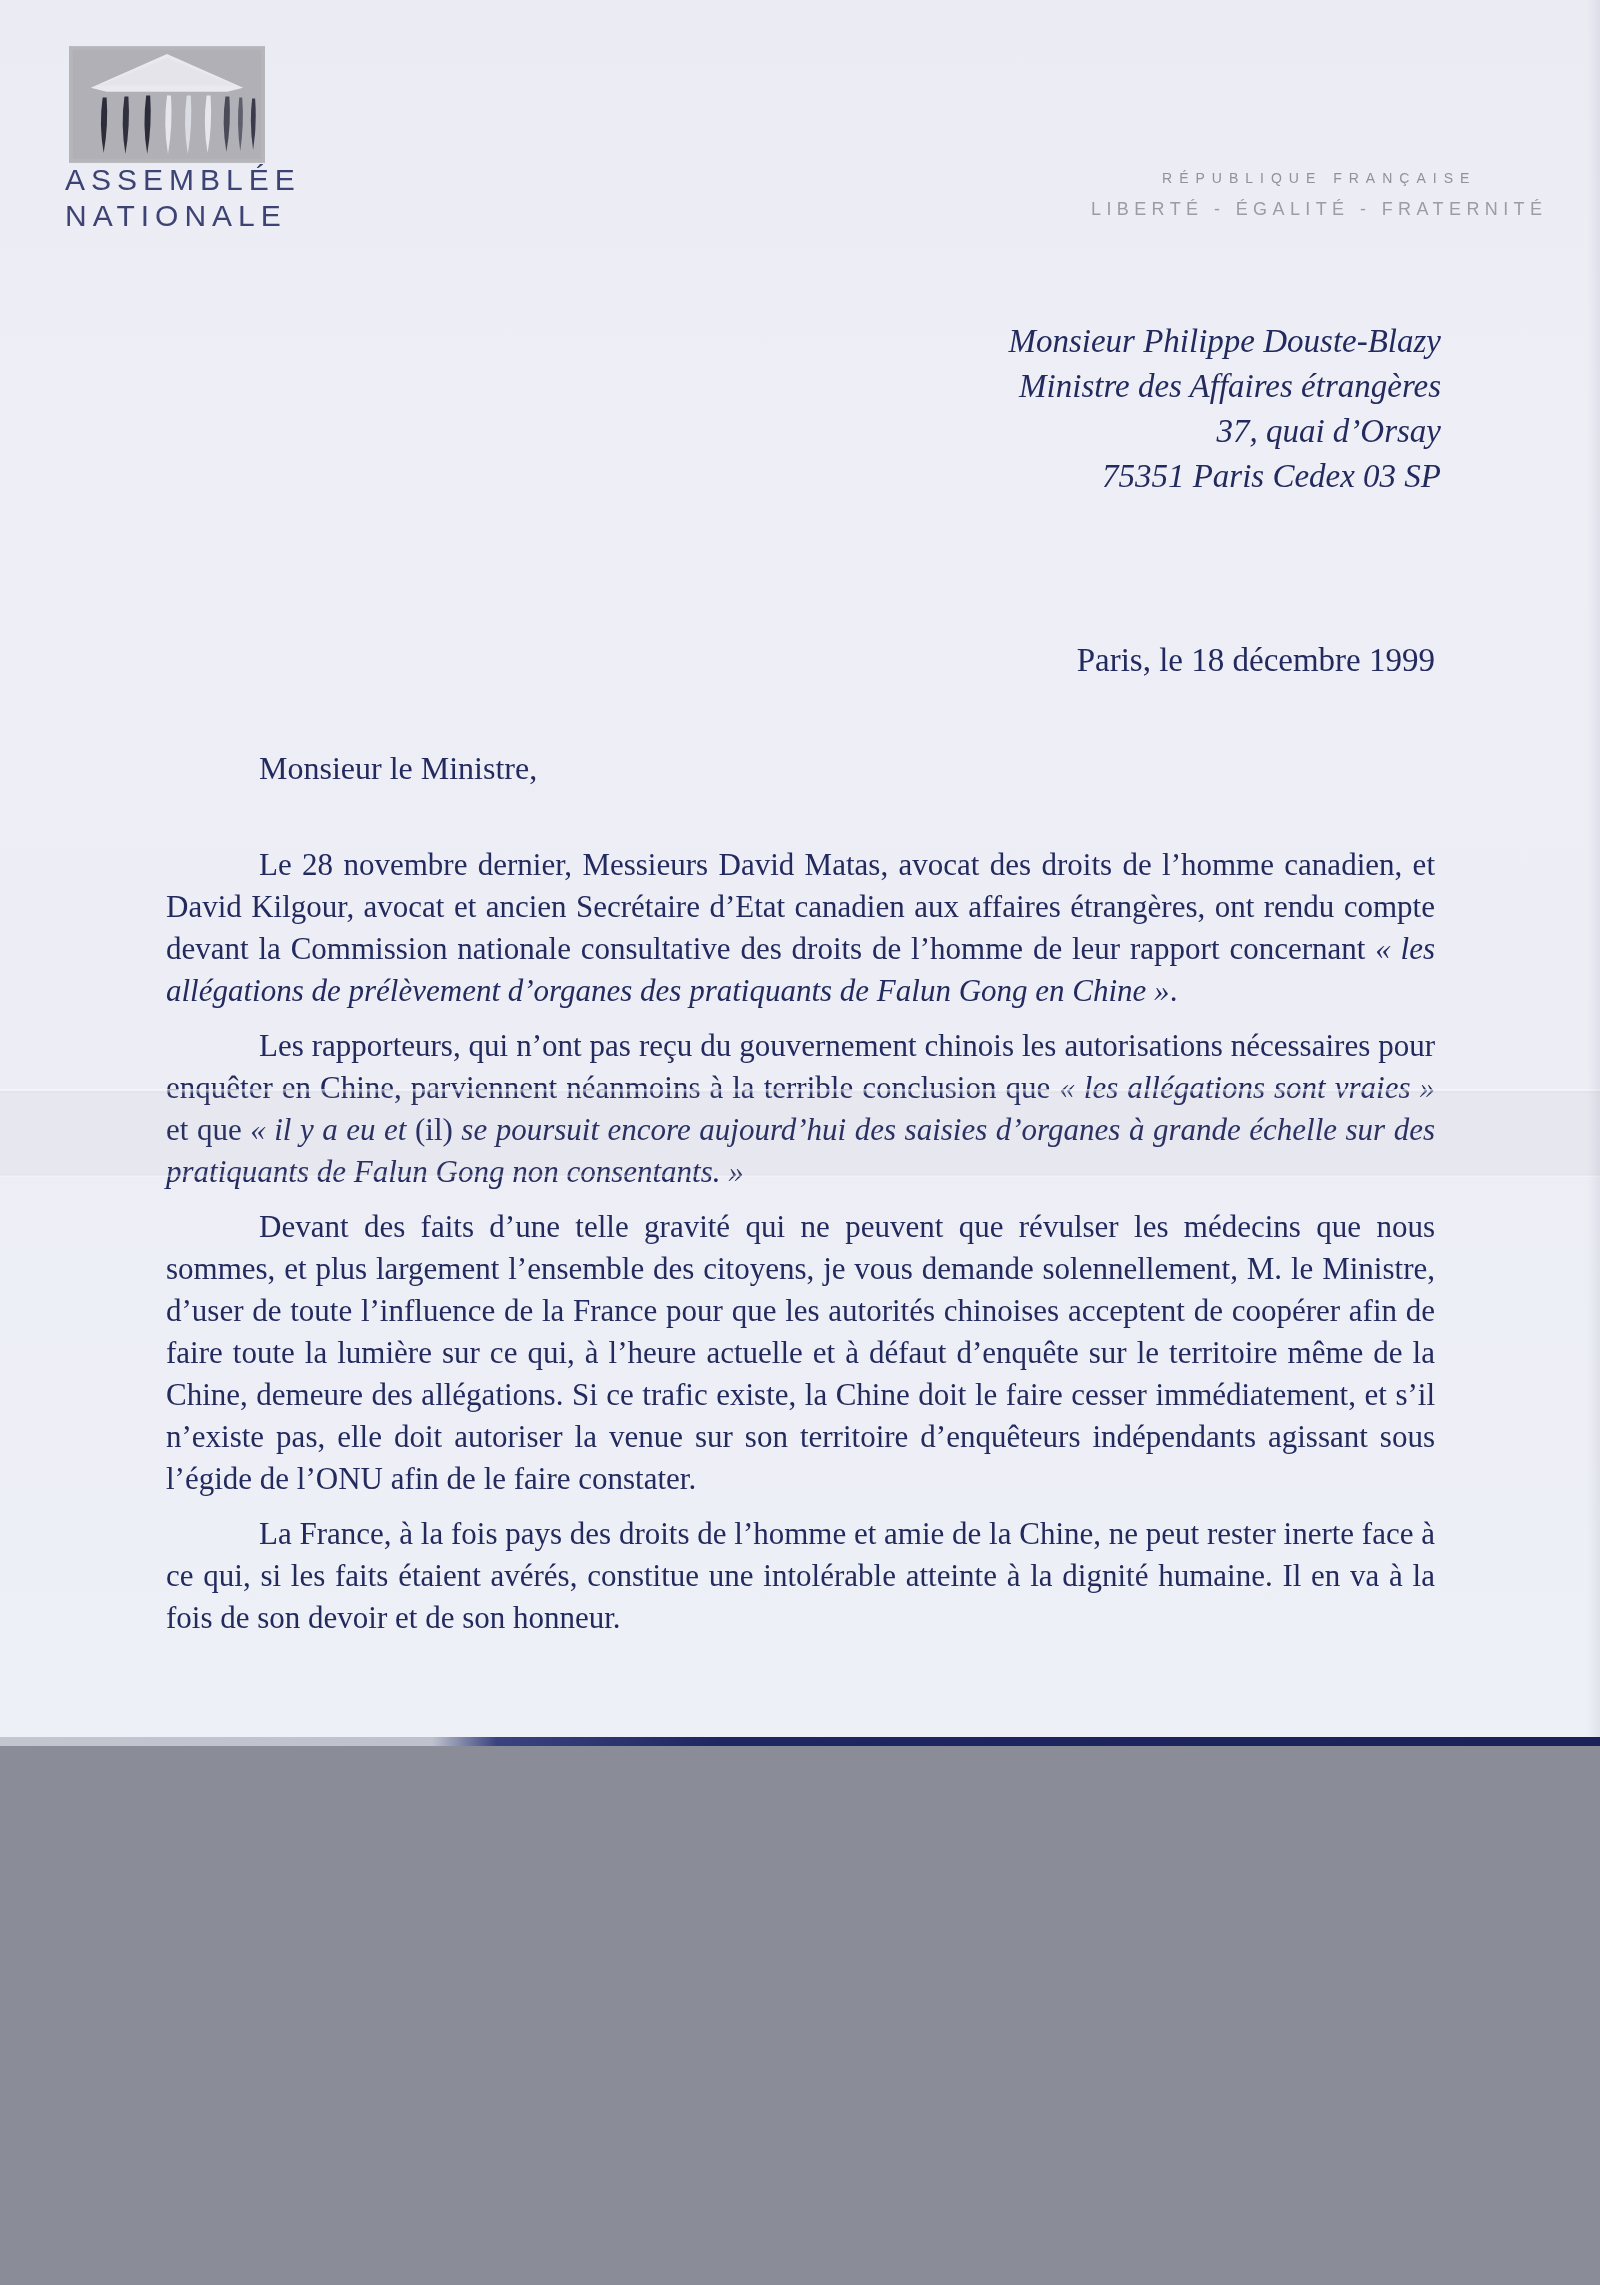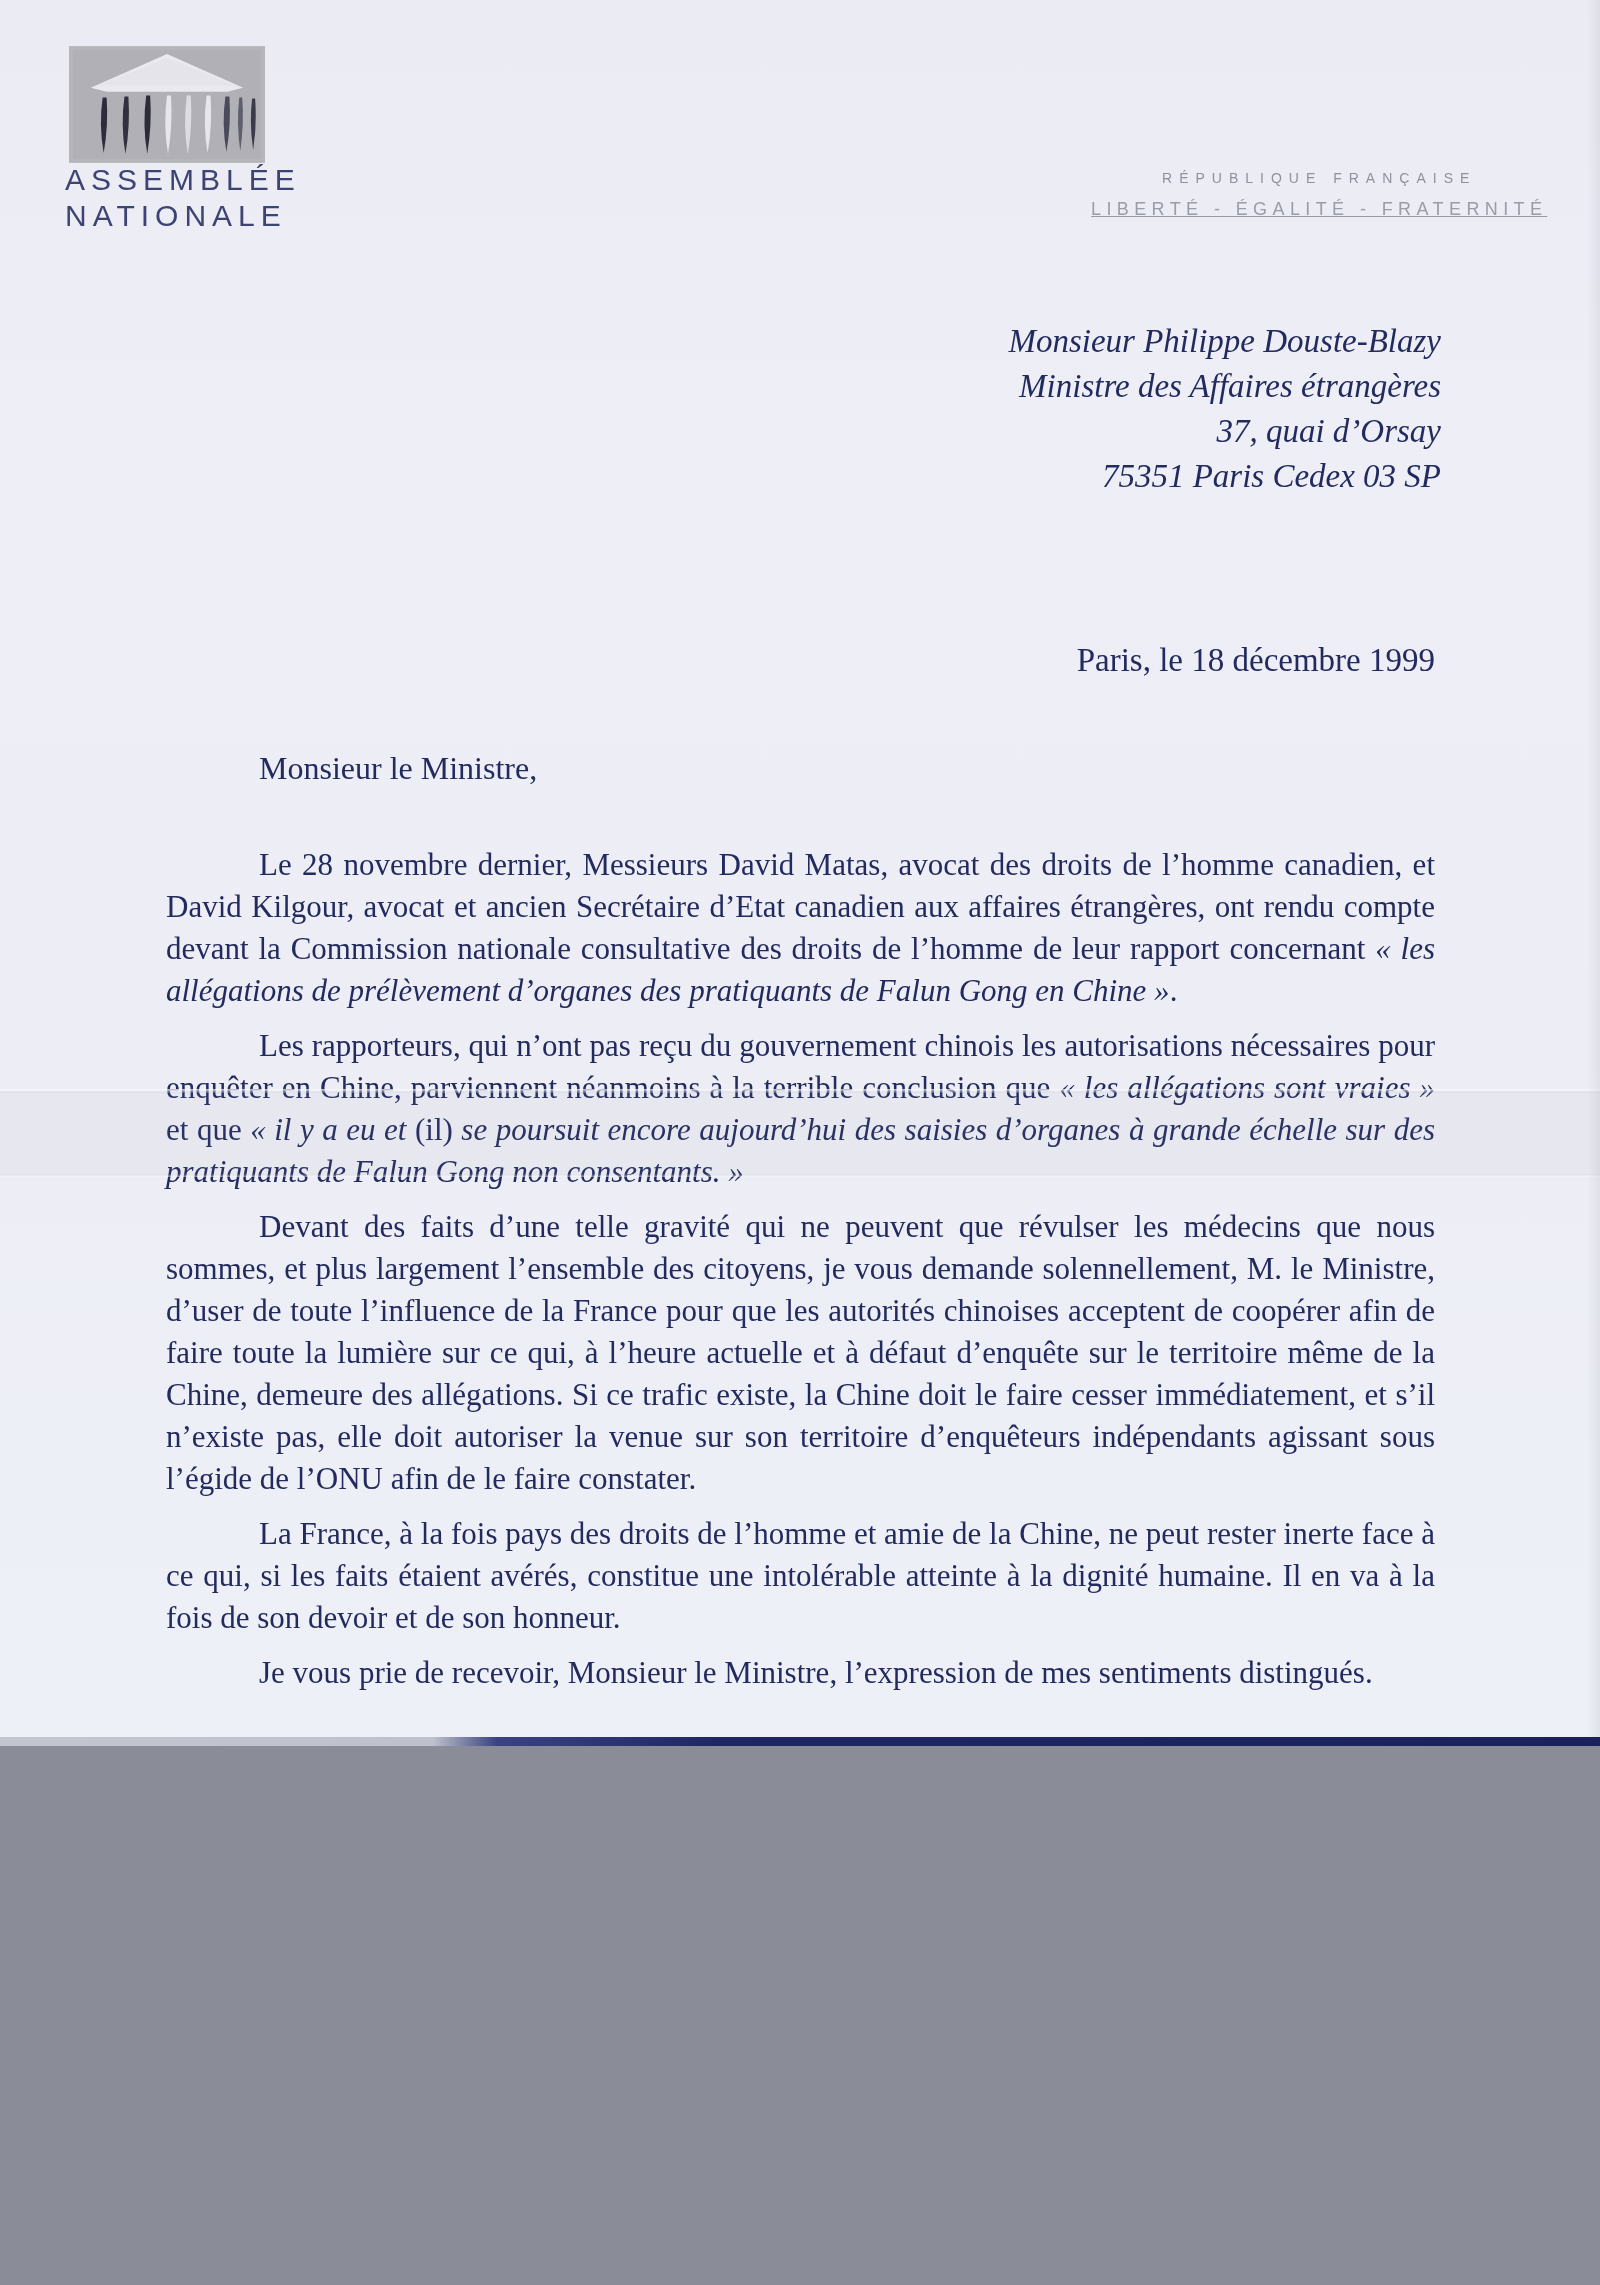--- a/index.html
+++ b/index.html
@@ -19,21 +19,21 @@
     font-family:"Liberation Sans", sans-serif;
     font-size:30px;letter-spacing:6px;line-height:36px;
     color:#3d4474;
   }
   .republic-block{
     position:absolute;left:1091px;top:170px;
     font-family:"Liberation Sans", sans-serif;
     color:#8e929d;
   }
   .republic-title{font-size:14px;letter-spacing:7px;text-align:center;}
-  .republic-motto{font-size:18px;letter-spacing:5.4px;margin-top:13px;color:#999da8;text-decoration:underline;}
+  .republic-motto{font-size:18px;letter-spacing:5.4px;margin-top:13px;color:#999da8;}
   
   .recipient{
     position:absolute;right:160px;top:319px;
     text-align:right;font-size:33px;line-height:45px;font-style:italic;
   }
   .dateline{
     position:absolute;right:166px;top:642px;
     font-size:33px;
   }
   .salutation{
@@ -107,21 +107,20 @@
 
   <div class="dateline">Paris, le 18 décembre 1999</div>
 
   <div class="salutation">Monsieur le Ministre,</div>
 
   <div class="body">
     <p><span>Le 28 novembre dernier, Messieurs David Matas, avocat des droits de l’homme canadien, et David Kilgour, avocat et ancien Secrétaire d’Etat canadien aux affaires étrangères, ont rendu compte devant la Commission nationale consultative des droits de l’homme de leur rapport concernant </span><span class="it">« les allégations de prélèvement d’organes des pratiquants de Falun Gong en Chine »</span><span>.</span></p>
     <p><span>Les rapporteurs, qui n’ont pas reçu du gouvernement chinois les autorisations nécessaires pour enquêter en Chine, parviennent néanmoins à la terrible conclusion que </span><span class="it">« les allégations sont vraies »</span><span> et que </span><span class="it">« il y a eu et</span><span> (il) </span><span class="it">se poursuit encore aujourd’hui des saisies d’organes à grande échelle sur des pratiquants de Falun Gong non consentants. »</span></p>
     <p><span>Devant des faits d’une telle gravité qui ne peuvent que révulser les médecins que nous sommes, et plus largement l’ensemble des citoyens, je vous demande solennellement, M. le Ministre, d’user de toute l’influence de la France pour que les autorités chinoises acceptent de coopérer afin de faire toute la lumière sur ce qui, à l’heure actuelle et à défaut d’enquête sur le territoire même de la Chine, demeure des allégations. Si ce trafic existe, la Chine doit le faire cesser immédiatement, et s’il n’existe pas, elle doit autoriser la venue sur son territoire d’enquêteurs indépendants agissant sous l’égide de l’ONU afin de le faire constater.</span></p>
     <p><span>La France, à la fois pays des droits de l’homme et amie de la Chine, ne peut rester inerte face à ce qui, si les faits étaient avérés, constitue une intolérable atteinte à la dignité humaine. Il en va à la fois de son devoir et de son honneur.</span></p>
-    <p><span>Je vous prie de recevoir, Monsieur le Ministre, l’expression de mes sentiments distingués.</span></p>
   </div>
 
   <svg class="sig-svg" width="950" height="446" viewBox="0 0 960 450">
     <g fill="none" stroke="#2b3272" stroke-linecap="round">
 
       <path d="M140 335 C 300 290, 640 130, 940 22" stroke-width="3.2"></path>
       <path d="M25 295 C 230 262, 610 190, 945 158" stroke-width="2.6"></path>
 
       <path d="M436 82 C 390 86, 342 130, 352 178 C 360 218, 412 228, 442 186 C 462 158, 458 110, 448 88 C 444 160, 452 300, 444 420" stroke-width="5"></path>
 

